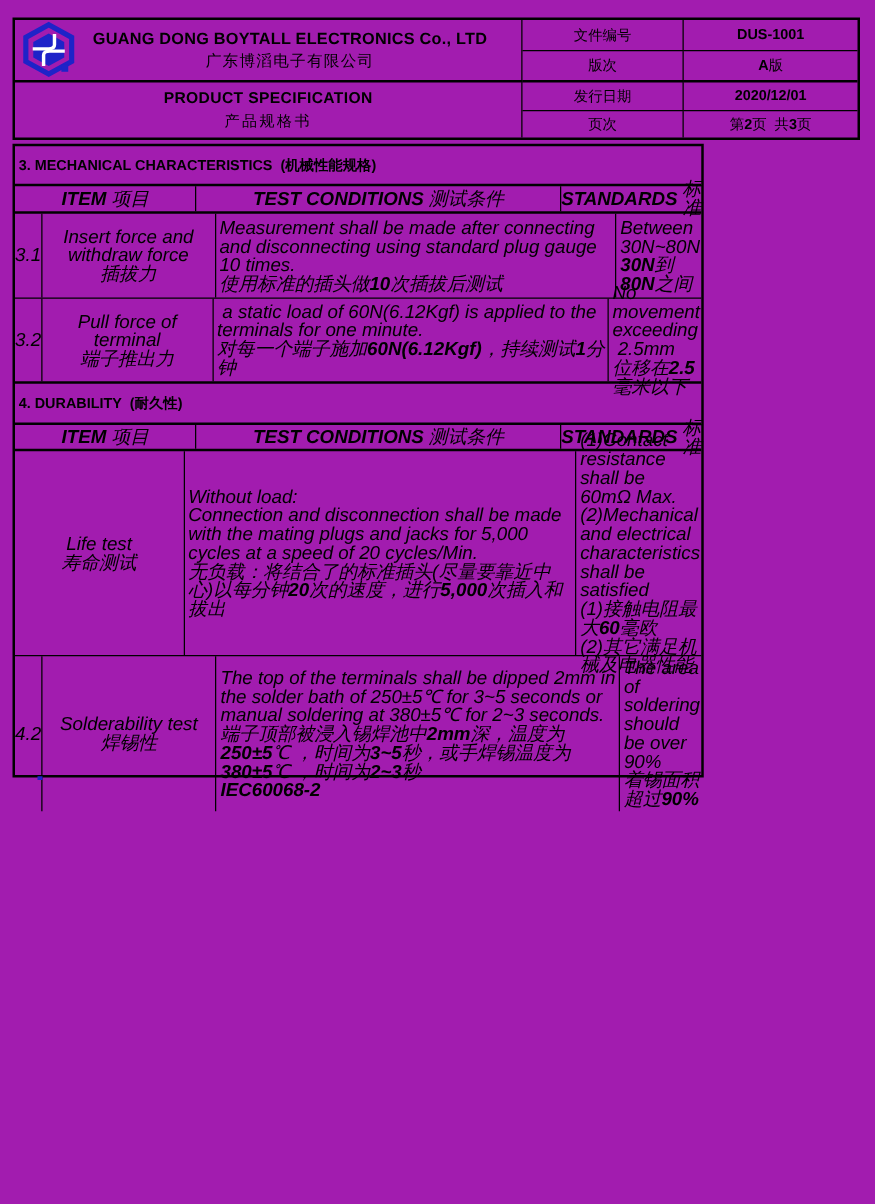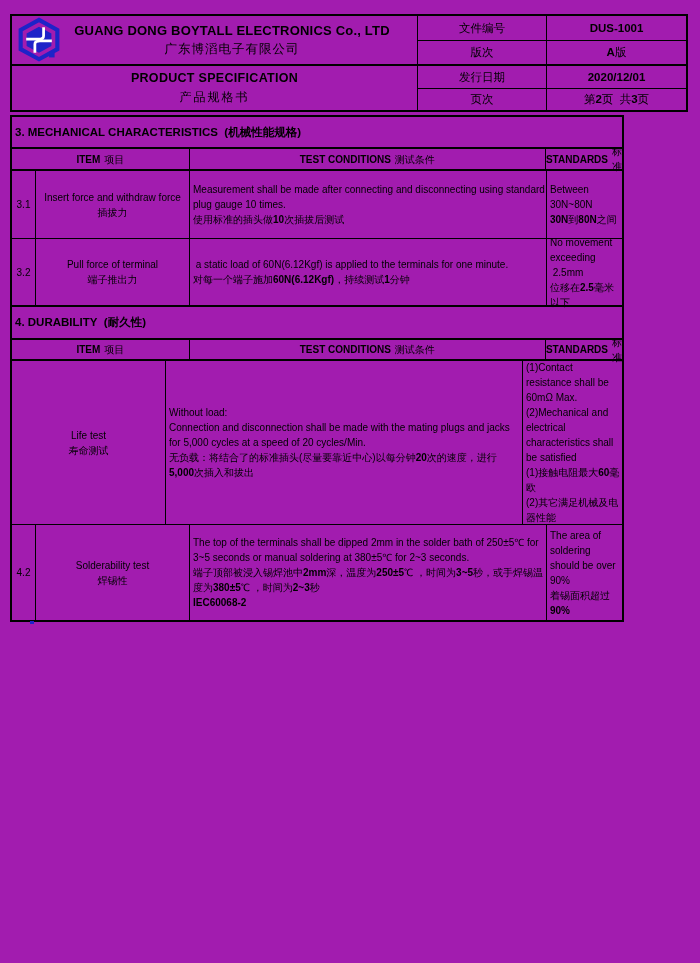--- a/index.html
+++ b/index.html
@@ -21,30 +21,30 @@
     align-items:center;justify-content:center;}
   .product-en{font-size:12.5px;font-weight:bold;letter-spacing:.3px;}
   .product-cn{font-size:12px;margin-top:4px;letter-spacing:2px;}
   .meta-label{border-right:1px solid #000;border-bottom:1px solid #000;}
   .meta-value{border-bottom:1px solid #000;}
   .meta-thick{border-bottom-width:2px !important;}
   .meta-last{border-bottom:none !important;}
   .logo-svg{width:44px;height:46px;display:block;}
 
   
-  .main-box{position:absolute;left:10px;top:115px;width:614px;height:507px;border:2px solid #000;
+  .main-box{position:absolute;left:10px;top:115px;width:553px;height:507px;border:2px solid #000;
     box-sizing:border-box;display:flex;flex-direction:column;}
   .trow{display:flex;box-sizing:border-box;border-bottom:1px solid #000;flex:0 0 auto;}
   .trow.thick{border-bottom-width:2px;}
   .trow.last{border-bottom:none;flex:1 1 auto;}
   .section-title-row{height:32px;align-items:center;padding-left:3px;font-size:11.5px;font-weight:bold;}
   .head-row{font-size:11px;}
   .r-h3{height:22px;} .r-31{height:68px;} .r-32{height:68px;}
   .r-t4{height:33px;} .r-h4{height:21px;} .r-41{height:164px;}
-  .cell{box-sizing:border-box;border-right:1px solid #000;font-size:10px;line-height:15px;}
+  .cell{box-sizing:border-box;border-right:1px solid #000;font-size:15px;line-height:15px;font-style:italic;}
   .cell:last-child,.no-rborder{border-right:none;}
   .col-no{width:24px;display:flex;align-items:center;justify-content:center;}
   .col-item{width:154px;display:flex;flex-direction:column;align-items:center;justify-content:center;text-align:center;padding:1px 2px;}
   .col-cond{width:357px;display:flex;flex-direction:column;justify-content:center;padding:2px 1px 2px 3px;}
   .col-std{flex:1;display:flex;flex-direction:column;justify-content:center;padding:2px 1px 2px 3px;}
   .head-item{width:178px;display:flex;align-items:center;justify-content:center;}
   .head-cond{width:357px;display:flex;align-items:center;justify-content:center;}
   .head-std{flex:1;display:flex;align-items:center;justify-content:center;}
   .head-en{font-weight:bold;}
   .head-cn{margin-left:4px;}

